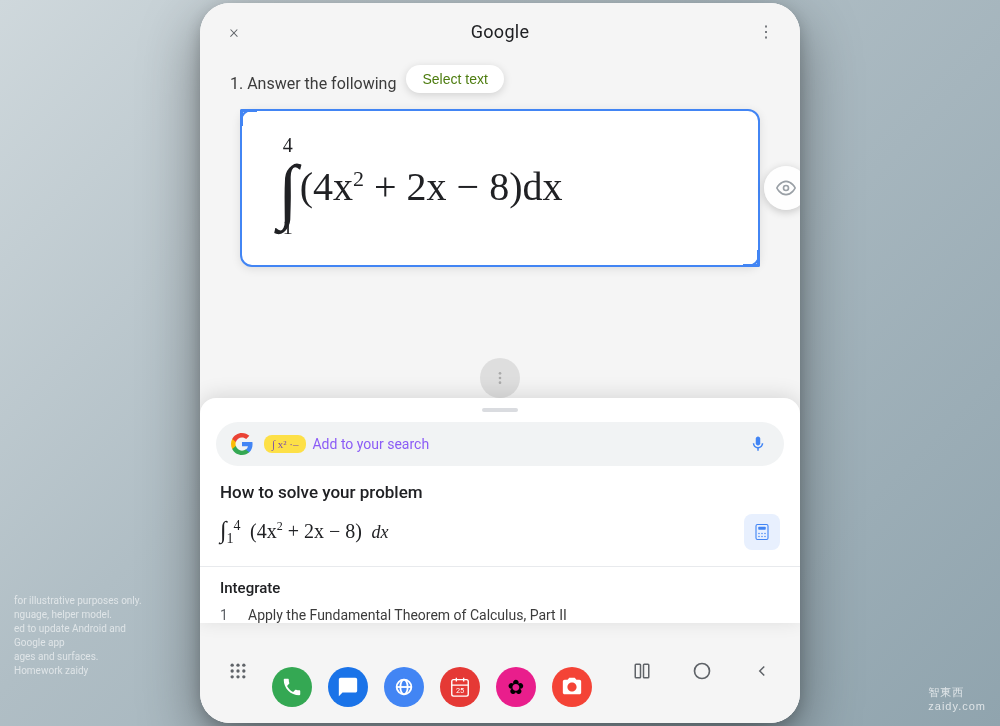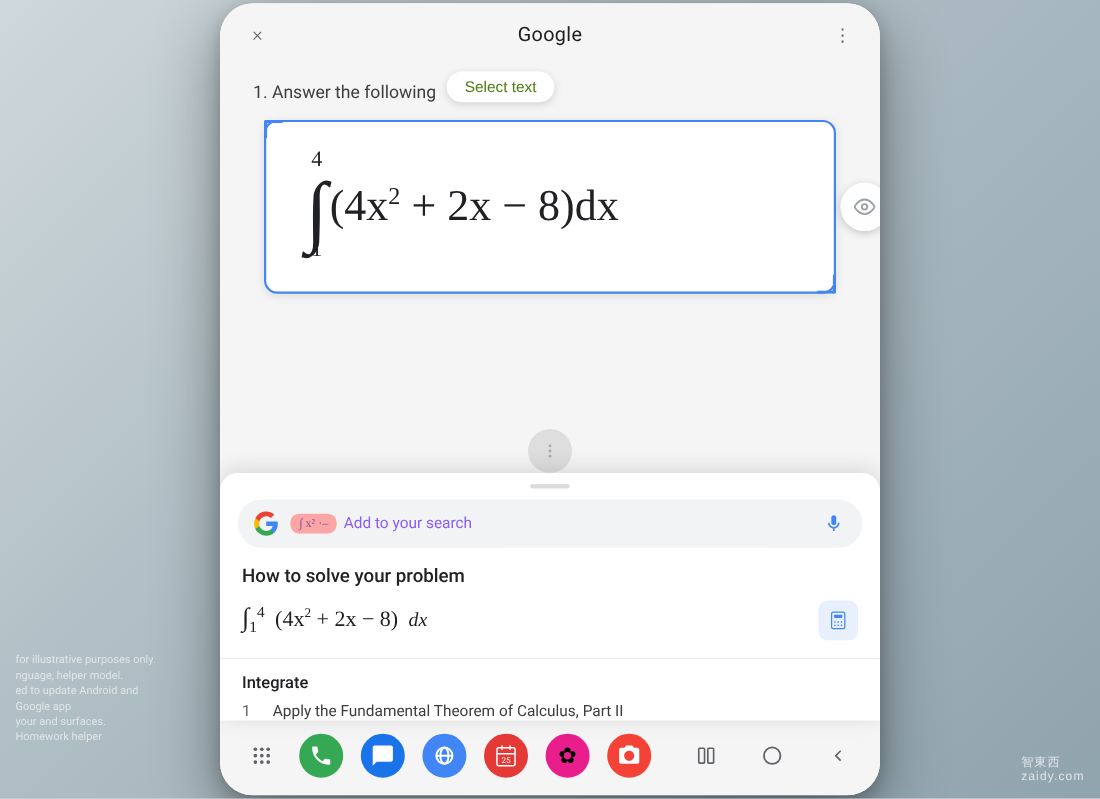--- a/index.html
+++ b/index.html
@@ -263,21 +263,21 @@
     }
 
     .search-chips {
       display: flex;
       align-items: center;
       gap: 6px;
       flex: 1;
     }
 
     .chip-img {
-      background: #fca5a5;
+      background: #fde047;
       border-radius: 8px;
       padding: 3px 8px;
       font-size: 11px;
       color: #7c4daa;
       font-family: 'Times New Roman', serif;
     }
 
     .search-placeholder {
       font-size: 14px;
       color: #8b5cf6;
@@ -382,20 +382,21 @@
 
     .app-icon {
       width: 40px;
       height: 40px;
       border-radius: 50%;
       display: flex;
       align-items: center;
       justify-content: center;
       font-size: 22px;
       cursor: pointer;
+      margin-top: 32px;
     }
 
     
     .watermark {
       position: absolute;
       bottom: 14px;
       right: 14px;
       font-size: 11px;
       color: rgba(255,255,255,0.7);
       letter-spacing: 1px;
@@ -428,21 +429,21 @@
   </style>
 </head>
 <body>
 
 <div class="bg-gradient"></div>
 
 <div class="sidebar-text">
   <span>for illustrative purposes only.</span><br>
   <span>nguage, helper model.</span><br>
   <span>ed to update Android and Google app</span><br>
-  <span>your and surfaces. Homework helper</span>
+  <span>ages and surfaces. Homework zaidy</span>
 </div>
 
 <div class="watermark">智東西<br>zaidy.com</div>
 
 <div class="tablet-frame">
   <div class="side-button-right"></div>
 
   <div class="tablet-screen">
 
     <div class="top-bar">

